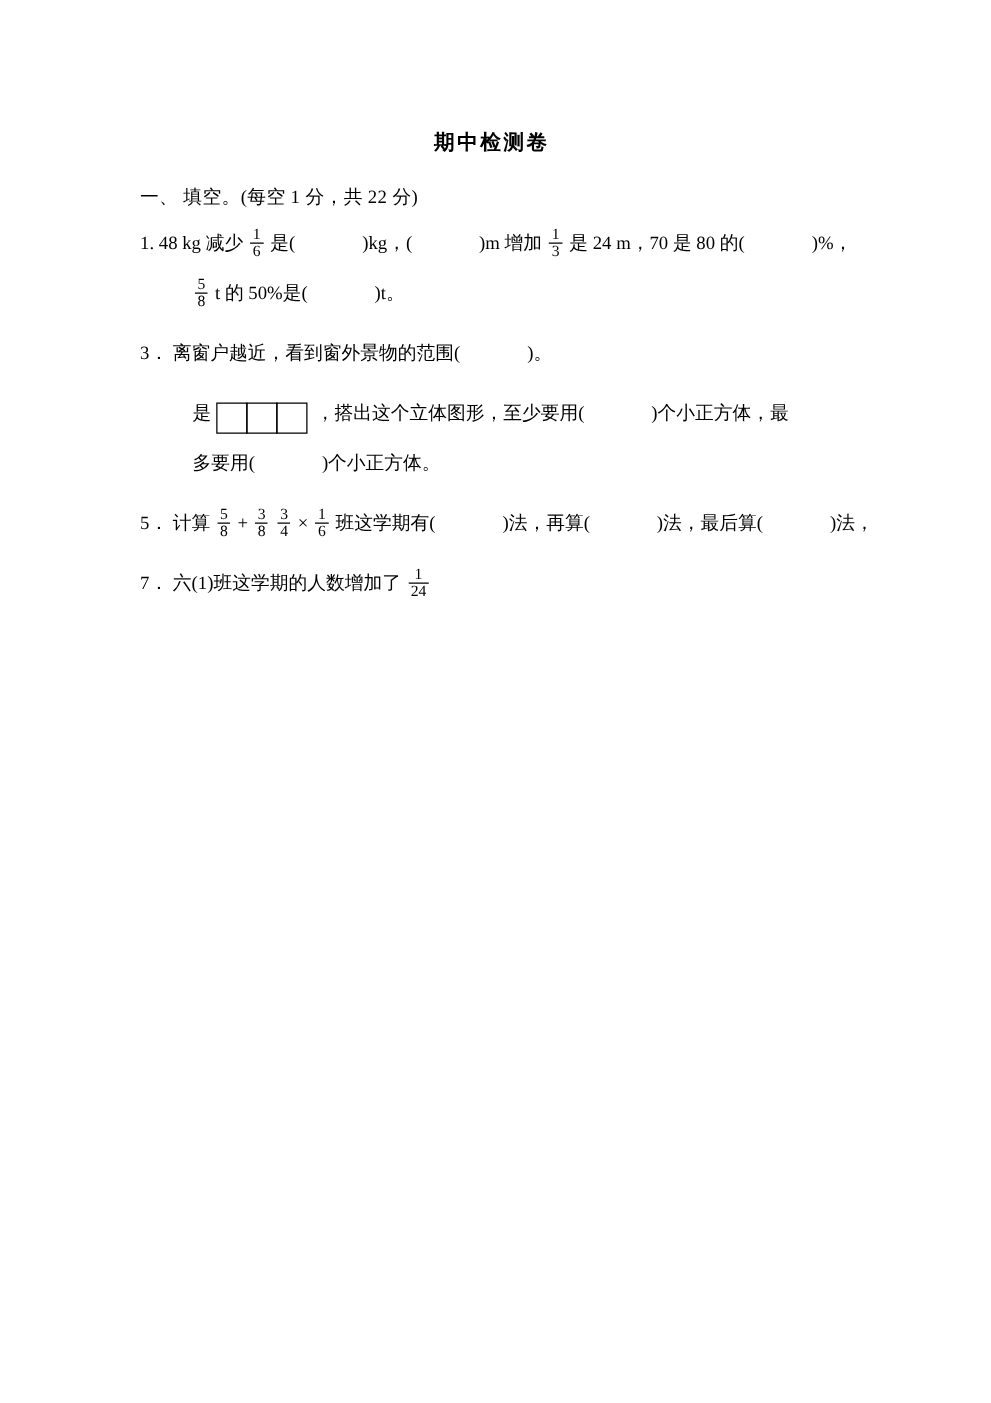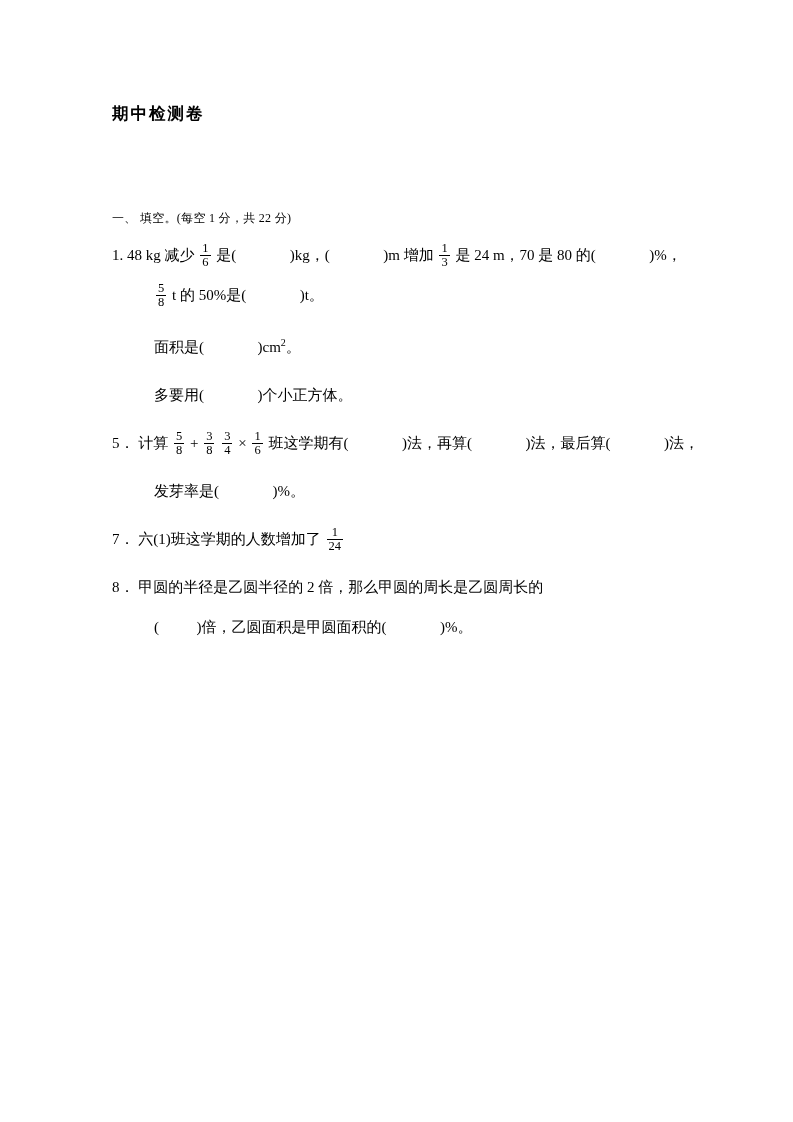--- a/index.html
+++ b/index.html
@@ -16,30 +16,31 @@
     overflow: hidden;
   }
   .page {
     position: relative;
     width: 793px;
     height: 1122px;
     box-sizing: border-box;
     padding: 0 118px 0 112px;
   }
   .doc-title {
+    text-align: center;
     font-family: "DejaVu Sans", sans-serif;
     font-weight: bold;
     font-size: 16.5px;
     letter-spacing: 2px;
     margin-top: 103px;
     margin-bottom: 0;
   }
   .section-head {
-    font-size: 12px;
-    margin-top: 85px;
+    font-size: 15px;
+    margin-top: 23px;
     margin-bottom: 0;
     letter-spacing: 0.3px;
   }
   .q {
     font-size: 15px;
     line-height: 40px;
     margin-top: 8px;
     position: relative;
   }
   .q .line {
@@ -143,29 +144,43 @@
         <span class="num">5</span>
         <span class="den">8</span>
       </span>
       <span>t 的 50%是(</span>
       <span class="blank"><span class="bl"></span></span>
       <span>)t。</span>
     </span>
   </div>
 
   <div class="q">
+  </div>
+
+  <div class="q">
+    <span class="line">
+      <span>3．</span>
+      <span>离窗户越近，看到窗外景物的范围(</span>
+      <span class="blank"><span class="bl"></span></span>
+      <span>)。</span>
+    </span>
+  </div>
+
+  <div class="q">
     <span class="line indent">
-      <span>面积是(</span>
-      <span class="blank"><span class="bl"></span></span>
-      <span>)cm</span><span class="sup">2</span><span>。</span>
-    </span>
-  </div>
-
-
-  <div class="q">
+      <span>是</span>
+      <span class="shape shapeB">
+        <span class="cell" style="left:0px; top:0px;"></span>
+        <span class="cell" style="left:24px; top:0px;"></span>
+        <span class="cell" style="left:48px; top:0px;"></span>
+      </span>
+      <span>，搭出这个立体图形，至少要用(</span>
+      <span class="blank"><span class="bl"></span></span>
+      <span>)个小正方体，最</span>
+    </span>
     <span class="line indent">
       <span>多要用(</span>
       <span class="blank"><span class="bl"></span></span>
       <span>)个小正方体。</span>
     </span>
   </div>
 
   <div class="q">
     <span class="line">
       <span>5．</span>
@@ -192,45 +207,27 @@
       <span class="blank"><span class="bl"></span></span>
       <span>)法，再算(</span>
       <span class="blank"><span class="bl"></span></span>
       <span>)法，最后算(</span>
       <span class="blank"><span class="bl"></span></span>
       <span>)法，</span>
     </span>
   </div>
 
   <div class="q">
-    <span class="line indent">
-      <span>发芽率是(</span>
-      <span class="blank"><span class="bl"></span></span>
-      <span>)%。</span>
-    </span>
   </div>
 
   <div class="q">
     <span class="line">
       <span>7．</span>
       <span>六(1)班这学期的人数增加了</span>
       <span class="frac">
         <span class="num">1</span>
         <span class="den">24</span>
       </span>
     </span>
   </div>
 
-  <div class="q">
-    <span class="line">
-      <span>8．</span>
-      <span>甲圆的半径是乙圆半径的 2 倍，那么甲圆的周长是乙圆周长的</span>
-    </span>
-    <span class="line indent">
-      <span>(</span>
-      <span class="blank"><span class="blshort"></span></span>
-      <span>)倍，乙圆面积是甲圆面积的(</span>
-      <span class="blank"><span class="bl"></span></span>
-      <span>)%。</span>
-    </span>
-  </div>
 
 </div>
 
 </body></html>

